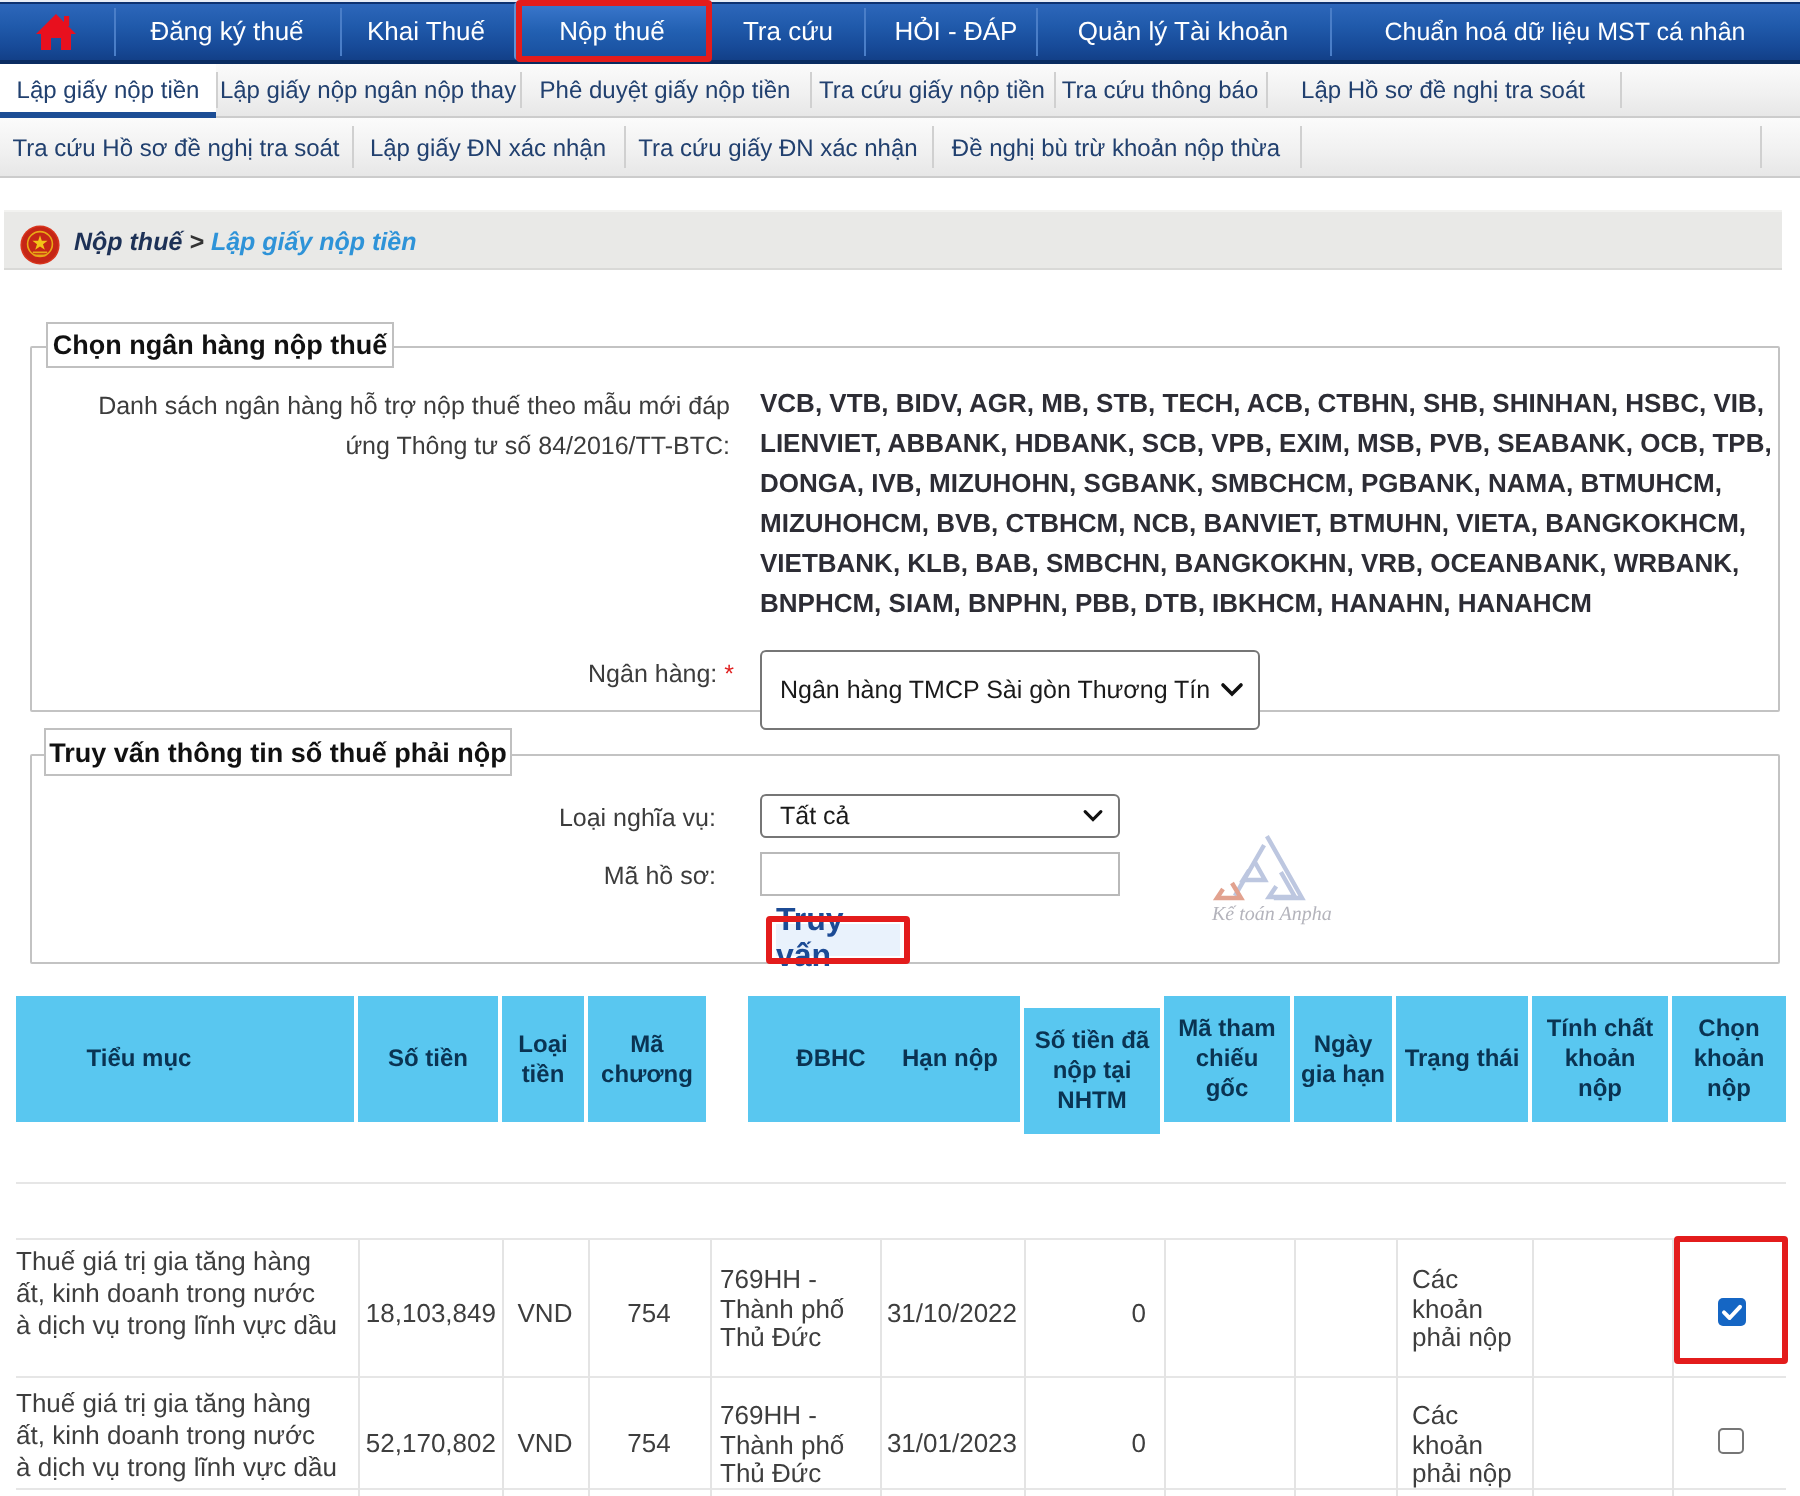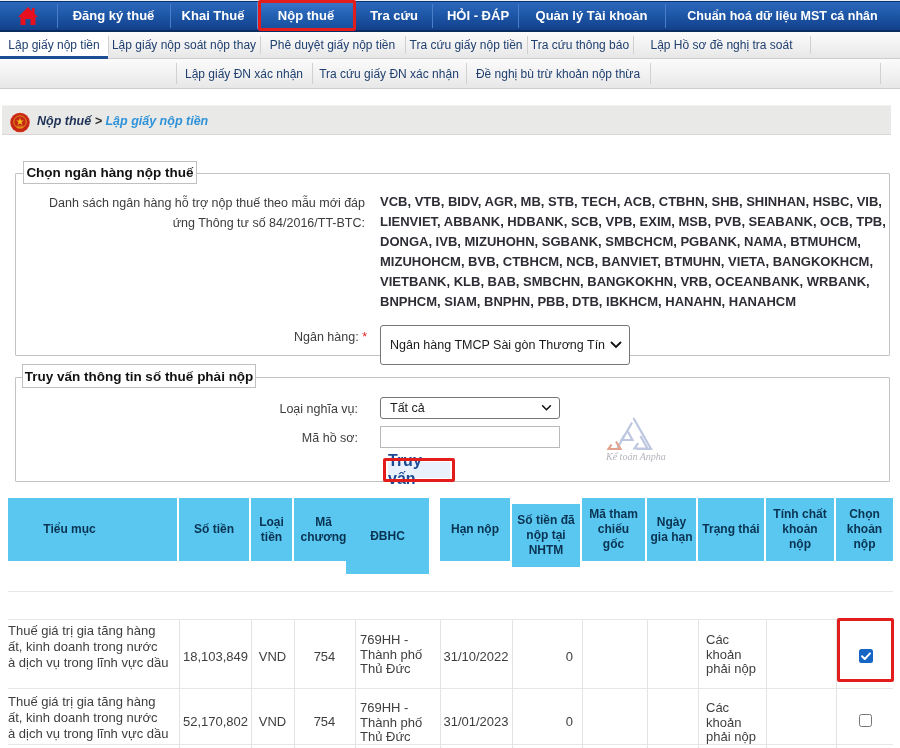--- a/index.html
+++ b/index.html
@@ -2,21 +2,21 @@
 <html><head>
 <meta charset="utf-8">
 <style>
 *{margin:0;padding:0;box-sizing:border-box}
 html,body{width:900px;height:748px;background:#fff;font-family:"Liberation Sans",sans-serif;position:relative;overflow:hidden}
 .abs{position:absolute}
 .ctr{display:flex;align-items:center;justify-content:center}
 
 #nav{left:0;top:0;width:900px;height:32px;background:linear-gradient(180deg,#2e68bc 0%,#205aab 40%,#174a98 75%,#123e85 100%);border-top:1px solid #e8edf5;box-shadow:inset 0 -1px 0 #0a2c61, inset 0 1px 0 #0d3271;border-bottom:1px solid #0a2c61}
 .navsep{position:absolute;top:3px;bottom:3px;width:1px;background:#4a7ec8}
-.navit{position:absolute;top:0;height:29px;color:#fff;font-weight:bold;font-size:13px;display:flex;align-items:center;justify-content:center;white-space:nowrap}
+.navit{position:absolute;top:0;height:29px;color:#fff;font-weight:normal;font-size:13px;display:flex;align-items:center;justify-content:center;white-space:nowrap}
 #nopthue-bg{left:257px;top:0;width:98px;height:29px;background:linear-gradient(180deg,#3a77cc 0%,#2260b2 50%,#184f9e 100%);border:1px solid #5e93d6;border-radius:2px}
 .redbox{position:absolute;border:3px solid #e31c1c;border-radius:2px}
 
 .trow{left:0;width:900px;background:linear-gradient(180deg,#fbfbfb 0%,#f1f1f1 55%,#e7e7e7 100%);border-bottom:1px solid #cccccc}
 .tabsep{position:absolute;top:4px;bottom:4px;width:1px;background:#d0d0d0}
 .tabit{position:absolute;top:0;bottom:0;color:#21406f;font-size:12px;display:flex;align-items:center;justify-content:center;white-space:nowrap}
 
 #crumb{left:2px;top:105px;width:889px;height:30px;background:#e9e9e7;border-top:1px solid #f2f2f0;border-bottom:1px solid #d9d9d7}
 
 fieldset{position:absolute;border:1px solid #c3c3c3;border-radius:1px}
@@ -56,34 +56,35 @@
 
 <div class="abs trow" style="top:32px;height:27px">
   <div class="abs" style="left:0;top:0;width:108px;height:27px;background:#fff"></div>
   <div class="tabsep" style="left:108px"></div>
   <div class="tabsep" style="left:260px"></div>
   <div class="tabsep" style="left:405px"></div>
   <div class="tabsep" style="left:527px"></div>
   <div class="tabsep" style="left:633px"></div>
   <div class="tabsep" style="left:810px"></div>
   <div class="tabit" style="left:0;width:108px">Lập giấy nộp tiền</div>
-  <div class="tabit" style="left:108px;width:152px">Lập giấy nộp soát nộp thay</div>
+  <div class="tabit" style="left:108px;width:152px">Lập giấy nộp ngân nộp thay</div>
   <div class="tabit" style="left:260px;width:145px">Phê duyệt giấy nộp tiền</div>
   <div class="tabit" style="left:405px;width:122px">Tra cứu giấy nộp tiền</div>
   <div class="tabit" style="left:527px;width:106px">Tra cứu thông báo</div>
   <div class="tabit" style="left:633px;width:177px">Lập Hồ sơ đề nghị tra soát</div>
 </div>
 <div class="abs" style="left:0;top:56px;width:108px;height:3px;background:#1c4d95"></div>
 
 <div class="abs trow" style="top:59px;height:30px">
   <div class="tabsep" style="left:176px"></div>
   <div class="tabsep" style="left:312px"></div>
   <div class="tabsep" style="left:466px"></div>
   <div class="tabsep" style="left:650px"></div>
   <div class="tabsep" style="left:880px"></div>
+  <div class="tabit" style="left:0;width:176px">Tra cứu Hồ sơ đề nghị tra soát</div>
   <div class="tabit" style="left:176px;width:136px">Lập giấy ĐN xác nhận</div>
   <div class="tabit" style="left:312px;width:154px">Tra cứu giấy ĐN xác nhận</div>
   <div class="tabit" style="left:466px;width:184px">Đề nghị bù trừ khoản nộp thừa</div>
 </div>
 
 <div class="abs" id="crumb">
   <svg class="abs" style="left:8px;top:6px" width="20" height="21" viewBox="0 0 20 21">
     <circle cx="10" cy="10.5" r="9.8" fill="#d8351d"></circle>
     <circle cx="10" cy="10.5" r="9" fill="#c52616"></circle>
     <circle cx="10" cy="10" r="6.2" fill="none" stroke="#e8a816" stroke-width="0.8"></circle>
@@ -127,21 +128,21 @@
     </g>
     <path d="M12 26.5 L16.5 34 L4.5 34 L7.5 29.5" fill="none" stroke="#e2a28f" stroke-width="2.2"></path>
     <text x="2" y="45" font-family="Liberation Serif" font-style="italic" font-size="10" fill="#b4b4bc">Kế toán Anpha</text>
   </svg>
 </div>
 
 <div class="th" style="left:8px;top:498px;width:169px;height:63px;padding-right:46px">Tiểu mục</div>
 <div class="th" style="left:179px;top:498px;width:70px;height:63px">Số tiền</div>
 <div class="th" style="left:251px;top:498px;width:41px;height:63px">Loại<br>tiền</div>
 <div class="th" style="left:294px;top:498px;width:59px;height:63px">Mã<br>chương</div>
-<div class="th" style="left:346px;top:498px;width:83px;height:76px">ĐBHC</div>
+<div class="th" style="left:374px;top:498px;width:83px;height:63px">ĐBHC</div>
 <div class="th" style="left:440px;top:498px;width:70px;height:63px">Hạn nộp</div>
 <div class="th" style="left:512px;top:504px;width:68px;height:63px">Số tiền đã<br>nộp tại<br>NHTM</div>
 <div class="th" style="left:582px;top:498px;width:63px;height:63px">Mã tham<br>chiếu<br>gốc</div>
 <div class="th" style="left:647px;top:498px;width:49px;height:63px">Ngày<br>gia hạn</div>
 <div class="th" style="left:698px;top:498px;width:66px;height:63px">Trạng thái</div>
 <div class="th" style="left:766px;top:498px;width:68px;height:63px">Tính chất<br>khoản<br>nộp</div>
 <div class="th" style="left:836px;top:498px;width:57px;height:63px">Chọn<br>khoản<br>nộp</div>
 
 <div class="hline" style="left:8px;top:591px;width:885px"></div>
 <div class="hline" style="left:8px;top:619px;width:885px"></div>

